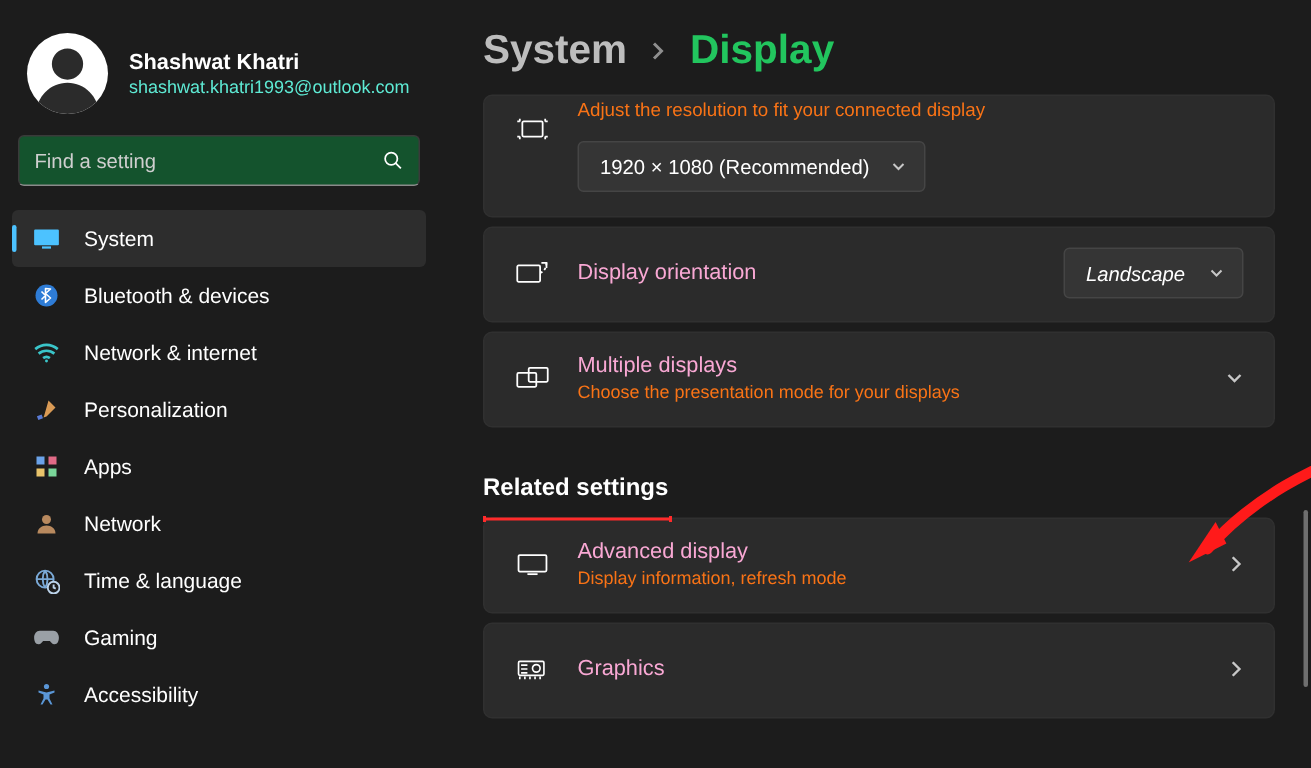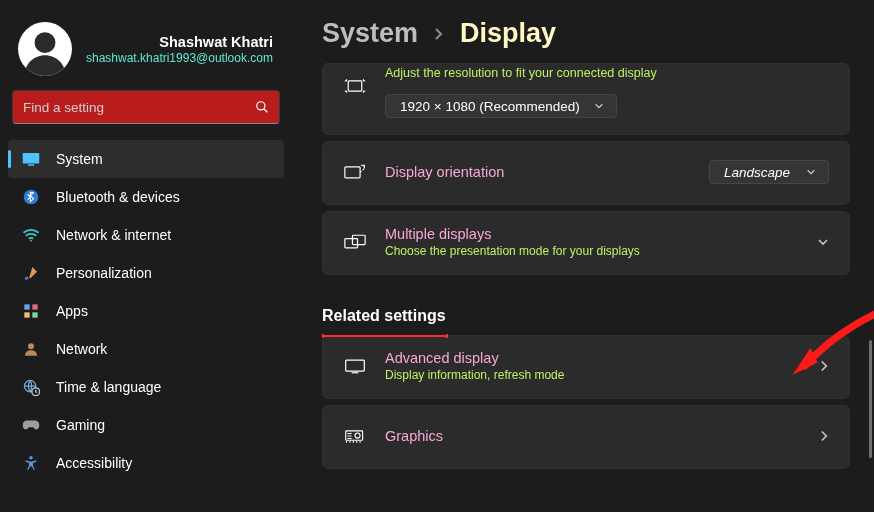--- a/index.html
+++ b/index.html
@@ -14,37 +14,36 @@
 
   
   .sidebar {
     width: 296px;
     flex-shrink: 0;
     padding: 4px 4px 0 0;
   }
   .user-block {
     display: flex; align-items: center; gap: 14px;
     padding: 18px 14px 14px 18px;
-    text-align: right;
   }
   .avatar {
     width: 54px; height: 54px; border-radius: 50%;
     background: #fff;
     display:flex; align-items:flex-end; justify-content:center;
     overflow:hidden;
   }
   .avatar svg { width: 50px; height:50px; }
   .user-name { font-size: 14.5px; font-weight:600; line-height:1.25; }
   .user-email { font-size: 12px; color:#5eead4; }
 
   .search-wrap { padding: 0 12px 12px 12px; }
   .search {
     display:flex; align-items:center; justify-content:space-between;
     width:100%; height:34px;
-    background:#b91c1c;
+    background:#14532d;
     border:1px solid #3a3a3a;
     border-bottom: 1.5px solid #8a8a8a;
     border-radius:4px;
     padding:1px 10px;
     color:#cfcfcf; font-size:13.5px;
   }
   .search .mag { color:#fff; font-size:14px; }
 
   .nav { padding: 4px 8px 0 8px; }
   .nav-item {
@@ -68,43 +67,43 @@
   .main {
     flex:1; position:relative; overflow:hidden;
     padding: 0 24px 0 26px;
   }
   .crumbs {
     display:flex; align-items:center; gap:16px;
     padding: 18px 0 14px 0;
   }
   .crumb-root { font-size:27px; font-weight:600; color:#bdbdbd; }
   .crumb-sep { color:#8f8f8f; font-size:16px; }
-  .crumb-cur { font-size:27px; font-weight:600; color:#fef9c3; }
+  .crumb-cur { font-size:27px; font-weight:600; color:#22c55e; }
 
   .card {
     background:#2b2b2b;
     border:1px solid #303030;
     border-radius:6px;
     margin-bottom:6px;
   }
   .card-row {
     display:flex; align-items:center; gap:18px;
     padding:12px 20px 14px 20px;
     min-height:62px;
   }
   .card-ico { width:24px; display:flex; justify-content:center; color:#fff; flex-shrink:0; }
   .card-text { flex:1; }
   .card-title { font-size:14.5px; color:#f9a8d4; }
-  .card-sub { font-size:12px; color:#bef264; margin-top:2px; }
+  .card-sub { font-size:12px; color:#f97316; margin-top:2px; }
   .card-right { margin-left:auto; display:flex; align-items:center; }
 
   .dropdown {
     display:flex; align-items:center; gap:14px;
     background:#353535; border:1px solid #454545;
-    border-radius:4px; height:24px;
+    border-radius:4px; height:34px;
     padding:0 12px 0 14px; font-size:13.5px;
     color:#fff; cursor:pointer;
   }
   .chev { font-size:11px; color:#c7c7c7; }
   .chev-right { font-size:14px; color:#c7c7c7; }
 
   .resolution-card .card-row { align-items:flex-start; padding-top:0; padding-bottom:16px; }
   .resolution-card .card-ico { margin-top:14px; }
   .resolution-card .card-sub { font-size:12.5px; }
   .resolution-card .dropdown { margin-top:14px; }

